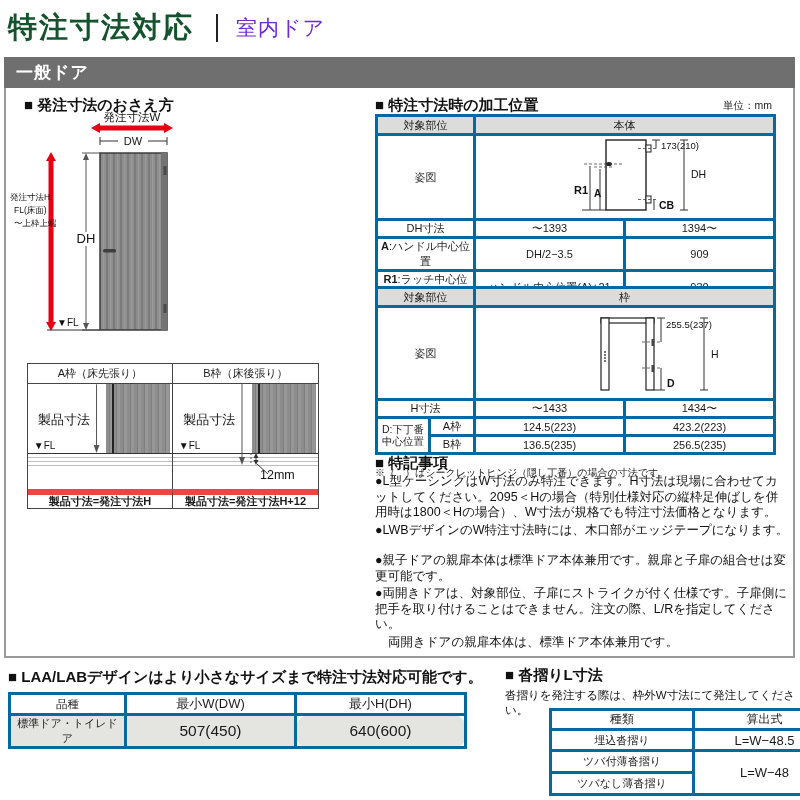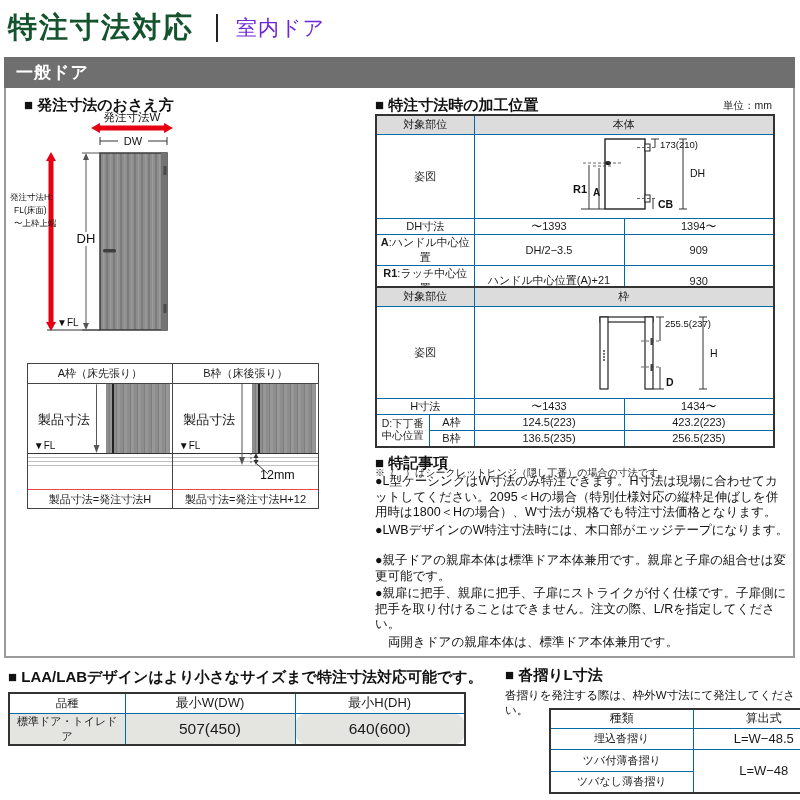--- a/index.html
+++ b/index.html
@@ -15,33 +15,33 @@
   .bar{position:absolute;left:4px;right:5px;top:57px;height:31px;background:var(--bar-gray,#6f6f6f);
        display:flex;align-items:center;}
   .bar span{color:#fff;font-weight:bold;font-size:17px;padding-left:12px;letter-spacing:1px;}
   
   .contentbox{position:absolute;left:4px;right:5px;top:88px;height:570px;
               border:2px solid #9a9a9a;border-top:none;box-sizing:border-box;}
   .sec-title{position:absolute;font-size:15px;font-weight:bold;color:#111;}
   .unit{position:absolute;font-size:10.5px;color:#222;}
   
   table.t{border-collapse:collapse;table-layout:fixed;background:#fff;}
-  table.t td,table.t th{border:1px solid #0369a1;font-size:11px;font-weight:normal;
+  table.t td,table.t th{border:3px solid #0369a1;font-size:11px;font-weight:normal;
       text-align:center;vertical-align:middle;padding:0 2px;box-sizing:border-box;color:#1a1a1a;}
   table.t{border:2px solid #333;}
   .thbg{background:var(--header-bg,#dcdcdc);}
   td.lbl{text-align:left;padding-left:3px;}
   .b{font-weight:bold;}
   
   .abbox{position:absolute;left:27px;top:363px;width:292px;height:146px;border:1.5px solid #444;
          box-sizing:border-box;display:grid;grid-template-columns:1fr 1fr;grid-template-rows:20px 1fr 19px;}
   .abbox .hd{border-bottom:1px solid #444;font-size:11px;display:flex;align-items:center;justify-content:center;}
   .abbox .hd.l,.abbox .bd.l,.abbox .ft.l{border-right:1px solid #444;}
   .abbox .bd{position:relative;overflow:hidden;}
-  .abbox .ft{border-top:1px solid #ef4444;font-size:11px;display:flex;align-items:center;justify-content:center;}
+  .abbox .ft{border-top:6px solid #ef4444;font-size:11px;display:flex;align-items:center;justify-content:center;font-weight:bold;}
   .grain{position:absolute;top:0;right:1.5%;width:44%;height:66%;
          background:repeating-linear-gradient(90deg,#8d8d8d 0 3px,#7e7e7e 3px 4.5px,#979797 4.5px 7px);}
   .grainline{position:absolute;top:0;left:6px;width:2px;height:100%;background:#222;}
   .flline{position:absolute;left:0;right:0;top:66%;height:0;border-top:1.5px solid #333;}
   .hatch{position:absolute;left:0;right:0;top:66%;height:15%;
          background:repeating-linear-gradient(180deg,#bfbfbf 0 1px,#fff 1px 4px);}
   .pdim{position:absolute;left:7%;top:26%;font-size:13px;color:#111;}
   .flt{position:absolute;left:4%;top:53%;font-size:10px;color:#111;}
   .mm12{position:absolute;left:60%;top:80%;font-size:12.5px;color:#111;}
   .ovl{position:absolute;left:0;top:0;width:100%;height:100%;}
@@ -283,21 +283,21 @@
   </tbody>
     </table>
 
   <div class="abs" style="left:375px;top:434px;font-size:10px;color:#222;margin-top:32px;">※（　）はシークレットヒンジ（隠し丁番）の場合の寸法です。</div>
 
   <div class="sec-title" style="left:375px;top:454px;">■ 特記事項</div>
   <div class="notes">
     <p>●L型ケーシングはW寸法のみ特注できます。H寸法は現場に合わせてカットしてください。2095＜Hの場合（特別仕様対応の縦枠足伸ばしを併用時は1800＜Hの場合）、W寸法が規格でも特注寸法価格となります。</p>
     <p>●LWBデザインのW特注寸法時には、木口部がエッジテープになります。</p>
     <p class="gap-top">●親子ドアの親扉本体は標準ドア本体兼用です。親扉と子扉の組合せは変更可能です。</p>
-    <p>●親扉に把手、親扉に把手、子扉にストライクが付く仕様です。子扉側に把手を取り付けることはできません。注文の際、L/Rを指定してください。</p>
+    <p>●両開きドアは、対象部位、子扉にストライクが付く仕様です。子扉側に把手を取り付けることはできません。注文の際、L/Rを指定してください。</p>
     <p class="cont">両開きドアの親扉本体は、標準ドア本体兼用です。</p>
   </div>
 
   <div class="sec-title" style="left:8px;top:668px;">■ LAA/LABデザインはより小さなサイズまで特注寸法対応可能です。</div>
   <table class="t abs" style="left:8px;top:692px;width:456px;">
     <colgroup>
         <col style="width:116px">
         <col style="width:170px">
         <col style="width:170px">
       </colgroup>

